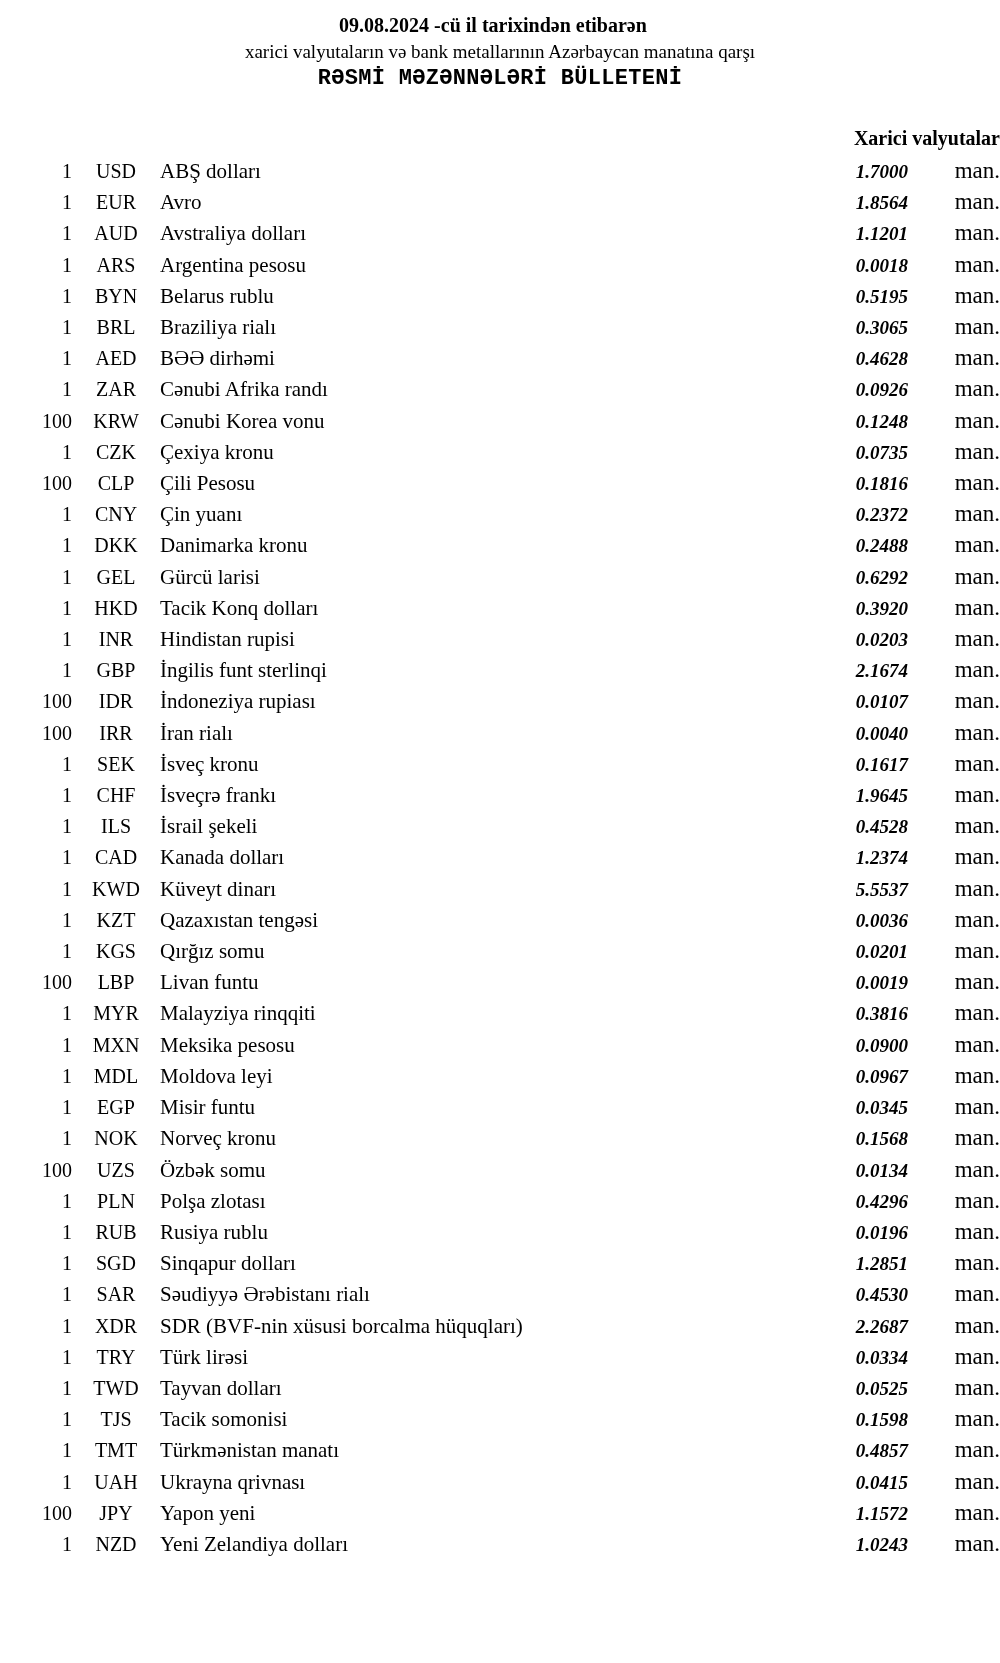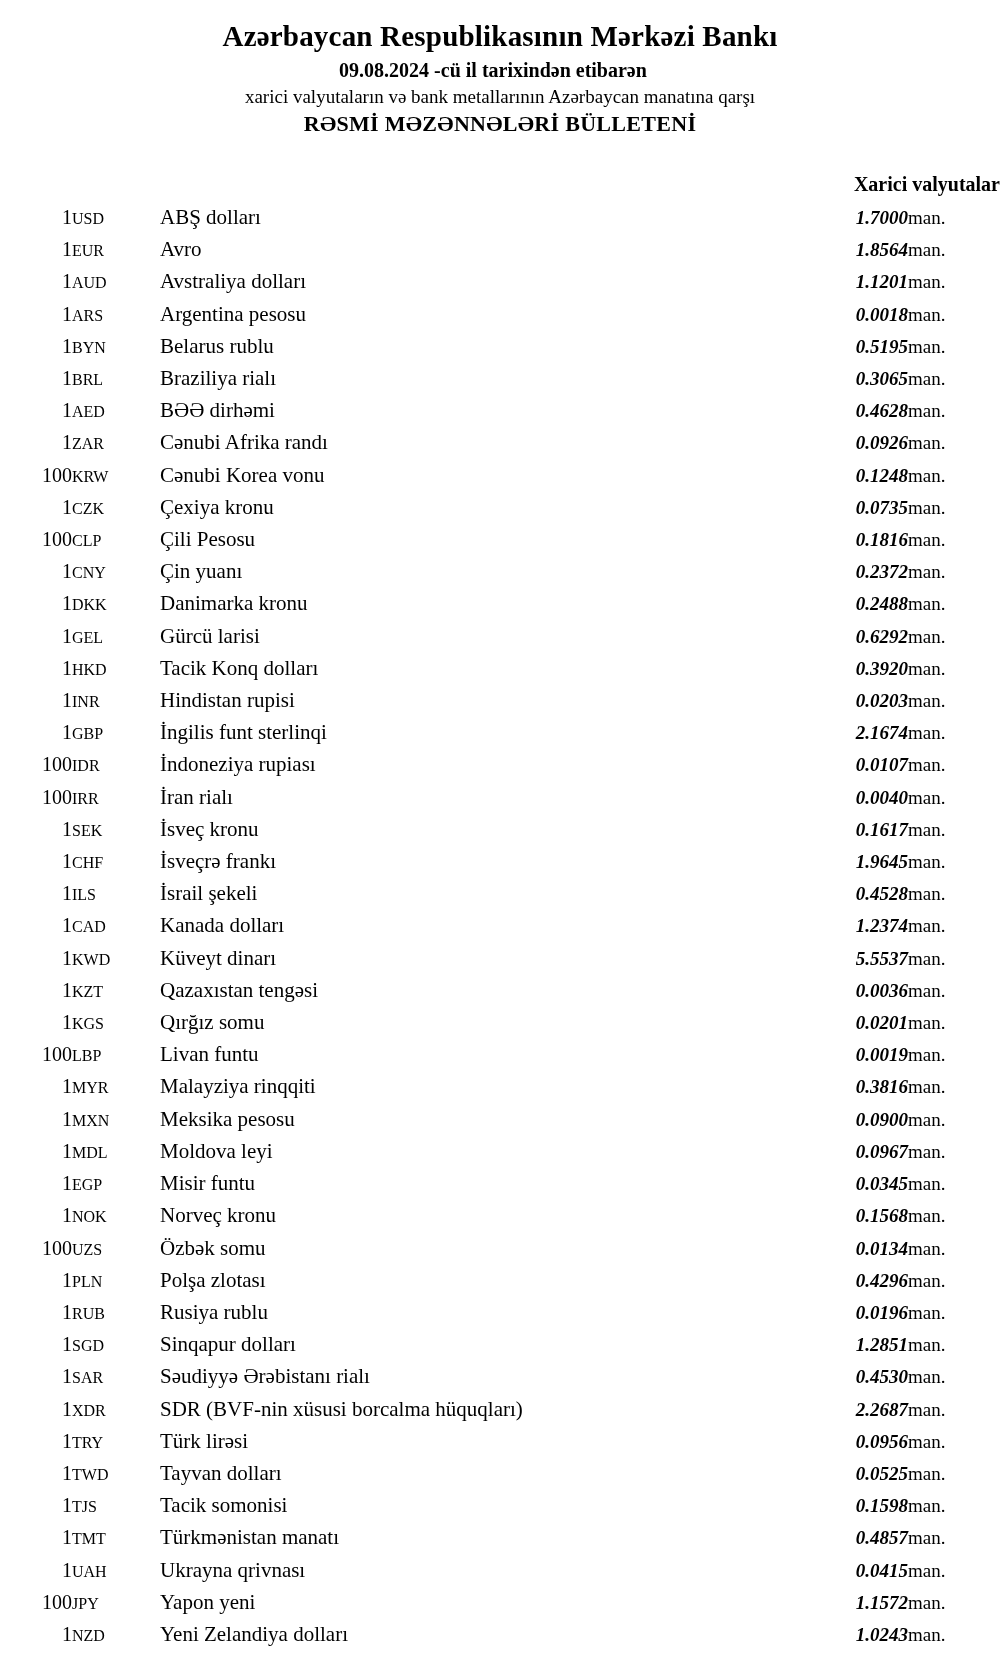--- a/index.html
+++ b/index.html
@@ -35,20 +35,21 @@
   .subtitle-line {
     font-size: 19px;
     font-weight: normal;
     margin: 2px 0 2px 0;
   }
   .bulletin-line {
     font-size: 22px;
     font-weight: bold;
     margin: 3px 0 0 0;
     letter-spacing: 0.3px;
+    font-family: Liberation Mono, monospace;
   }
   .section-title {
     text-align: right;
     font-size: 20px;
     font-weight: bold;
     margin: 36px 0 6px 0;
   }
   table.rates {
     width: 100%;
     border-collapse: collapse;
@@ -61,49 +62,49 @@
     white-space: nowrap;
   }
   td.amount {
     width: 72px;
     text-align: right;
     padding-right: 0;
     font-size: 20px;
   }
   td.code {
     width: 88px;
-    font-size: 16px;
+    text-align: center;
+    font-size: 20px;
   }
   td.name {
     text-align: left;
     padding-left: 8px;
     font-size: 21px;
     margin-top: 12px;
   }
   td.value {
     width: 108px;
     text-align: right;
     font-style: italic;
     font-weight: bold;
     font-size: 19px;
   }
   td.unit {
     width: 92px;
-    text-align: left;
+    text-align: right;
     padding-left: 10px;
-    font-size: 19px;
+    font-size: 23px;
   }
 </style>
 </head>
 <body>
 
 <div class="page">
 
   <div class="header">
-    <div class="bank-name">Azərbaycan Respublikasının Mərkəzi Bankı</div>
     <div class="date-line">09.08.2024 -cü il tarixindən etibarən</div>
     <div class="subtitle-line">xarici valyutaların və bank metallarının Azərbaycan manatına qarşı</div>
     <div class="bulletin-line">RƏSMİ MƏZƏNNƏLƏRİ BÜLLETENİ</div>
   </div>
 
   <div class="section-title">Xarici valyutalar</div>
 
   <table class="rates">
     <tbody>
         <tr>
@@ -369,21 +370,21 @@
           <td class="amount">1</td>
           <td class="code">XDR</td>
           <td class="name">SDR (BVF-nin xüsusi borcalma hüquqları)</td>
           <td class="value">2.2687</td>
           <td class="unit">man.</td>
         </tr>
         <tr>
           <td class="amount">1</td>
           <td class="code">TRY</td>
           <td class="name">Türk lirəsi</td>
-          <td class="value">0.0956</td>
+          <td class="value">0.0334</td>
           <td class="unit">man.</td>
         </tr>
         <tr>
           <td class="amount">1</td>
           <td class="code">TWD</td>
           <td class="name">Tayvan dolları</td>
           <td class="value">0.0525</td>
           <td class="unit">man.</td>
         </tr>
         <tr>

